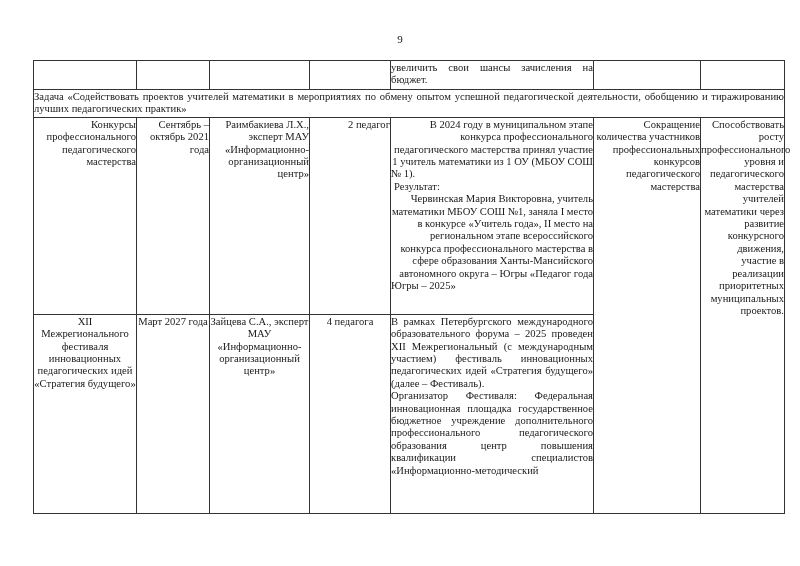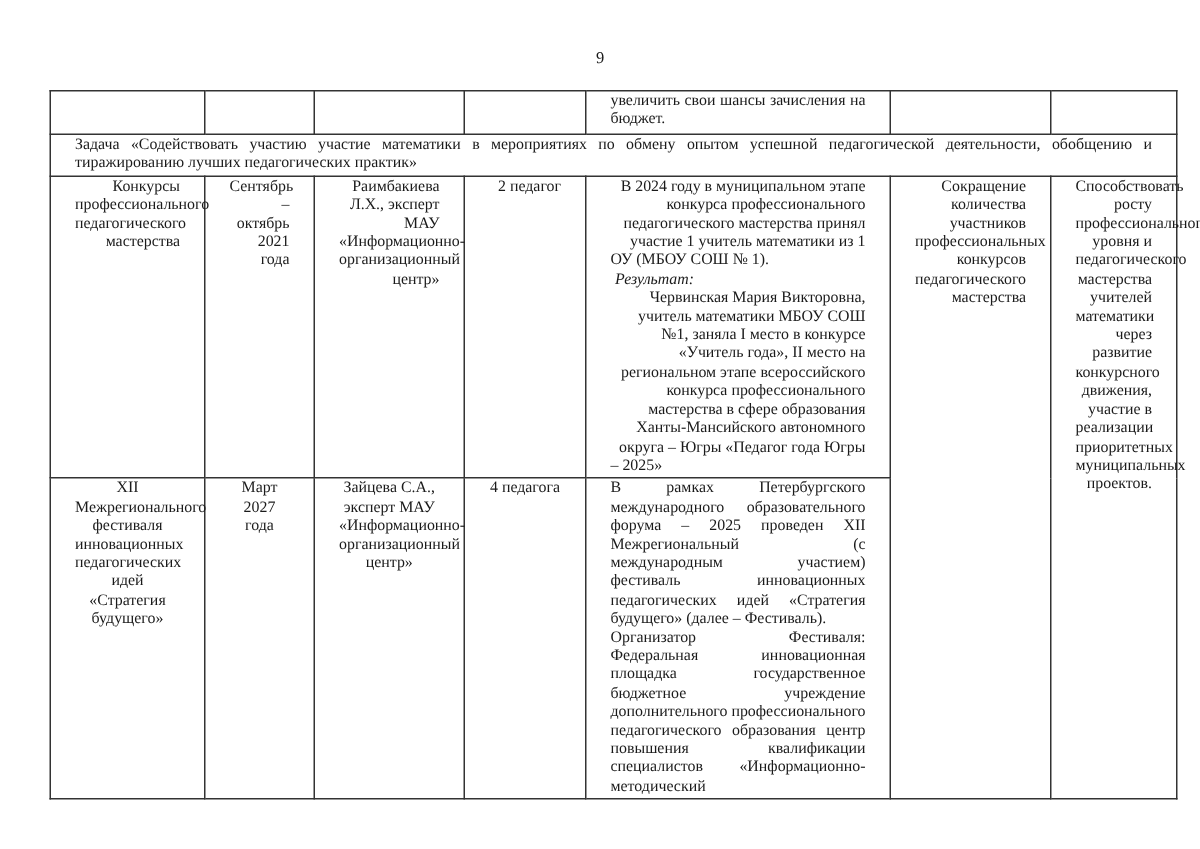--- a/index.html
+++ b/index.html
@@ -2,24 +2,24 @@
 <html><head>
 <meta charset="utf-8">
 <style>
   html, body { margin: 0; padding: 0; background: #ffffff; }
   body { width: 800px; height: 566px; position: relative; overflow: hidden;
          font-family: "Liberation Serif", serif; color: #1a1a1a; }
   .page-number { position: absolute; top: 33px; left: 0; width: 800px; text-align: center;
                  font-size: 11px; }
   table.doc { position: absolute; left: 33px; top: 60px; border-collapse: collapse;
               table-layout: fixed; width: 751px; font-size: 10.6px; line-height: 12.4px; }
-  table.doc td { border: 1px solid #333; vertical-align: top; padding: 1px 16px; }
+  table.doc td { border: 1px solid #333; vertical-align: top; padding: 1px 0; }
   .c { text-align: center; }
   .j { text-align: justify; text-align-last: left; }
-  .it { font-style: italic; padding-left: 3px; }
+  .it { padding-left: 3px; }
   .thick-bottom td { border-bottom: 2px solid #333; }
   tr.row-prev td { height: 26px; }
   tr.task-row td { height: 22px; text-align: justify; }
   tr.r1 td { height: 194px; text-align: right; }
   tr.r2 td { height: 196px; }
 </style>
 </head>
 <body>
 
 <div class="page-number">9</div>
@@ -38,21 +38,21 @@
       <tr class="row-prev">
     <td></td>
     <td></td>
     <td></td>
     <td></td>
     <td class="j">увеличить свои шансы зачисления на бюджет.</td>
     <td></td>
     <td></td>
   </tr>
   <tr class="task-row">
-    <td colspan="7">Задача «Содействовать участию участие математики в мероприятиях по обмену опытом успешной педагогической деятельности, обобщению и тиражированию лучших педагогических практик»</td>
+    <td colspan="7">Задача «Содействовать проектов учителей математики в мероприятиях по обмену опытом успешной педагогической деятельности, обобщению и тиражированию лучших педагогических практик»</td>
   </tr>
   <tr class="r1">
     <td class="c">Конкурсы профессионального педагогического мастерства</td>
     <td class="c">Сентябрь – октябрь 2021 года</td>
     <td class="c">Раимбакиева Л.Х., эксперт МАУ «Информационно-организационный центр»</td>
     <td class="c">2 педагог</td>
     <td class="j">
       <div>В 2024 году в муниципальном этапе конкурса профессионального педагогического мастерства принял участие 1 учитель математики из 1 ОУ (МБОУ СОШ № 1).</div>
       <div class="it">Результат:</div>
       <div>Червинская Мария Викторовна, учитель математики МБОУ СОШ №1, заняла I место в конкурсе «Учитель года», II место на региональном этапе всероссийского конкурса профессионального мастерства в сфере образования Ханты-Мансийского автономного округа – Югры «Педагог года Югры – 2025»</div>

